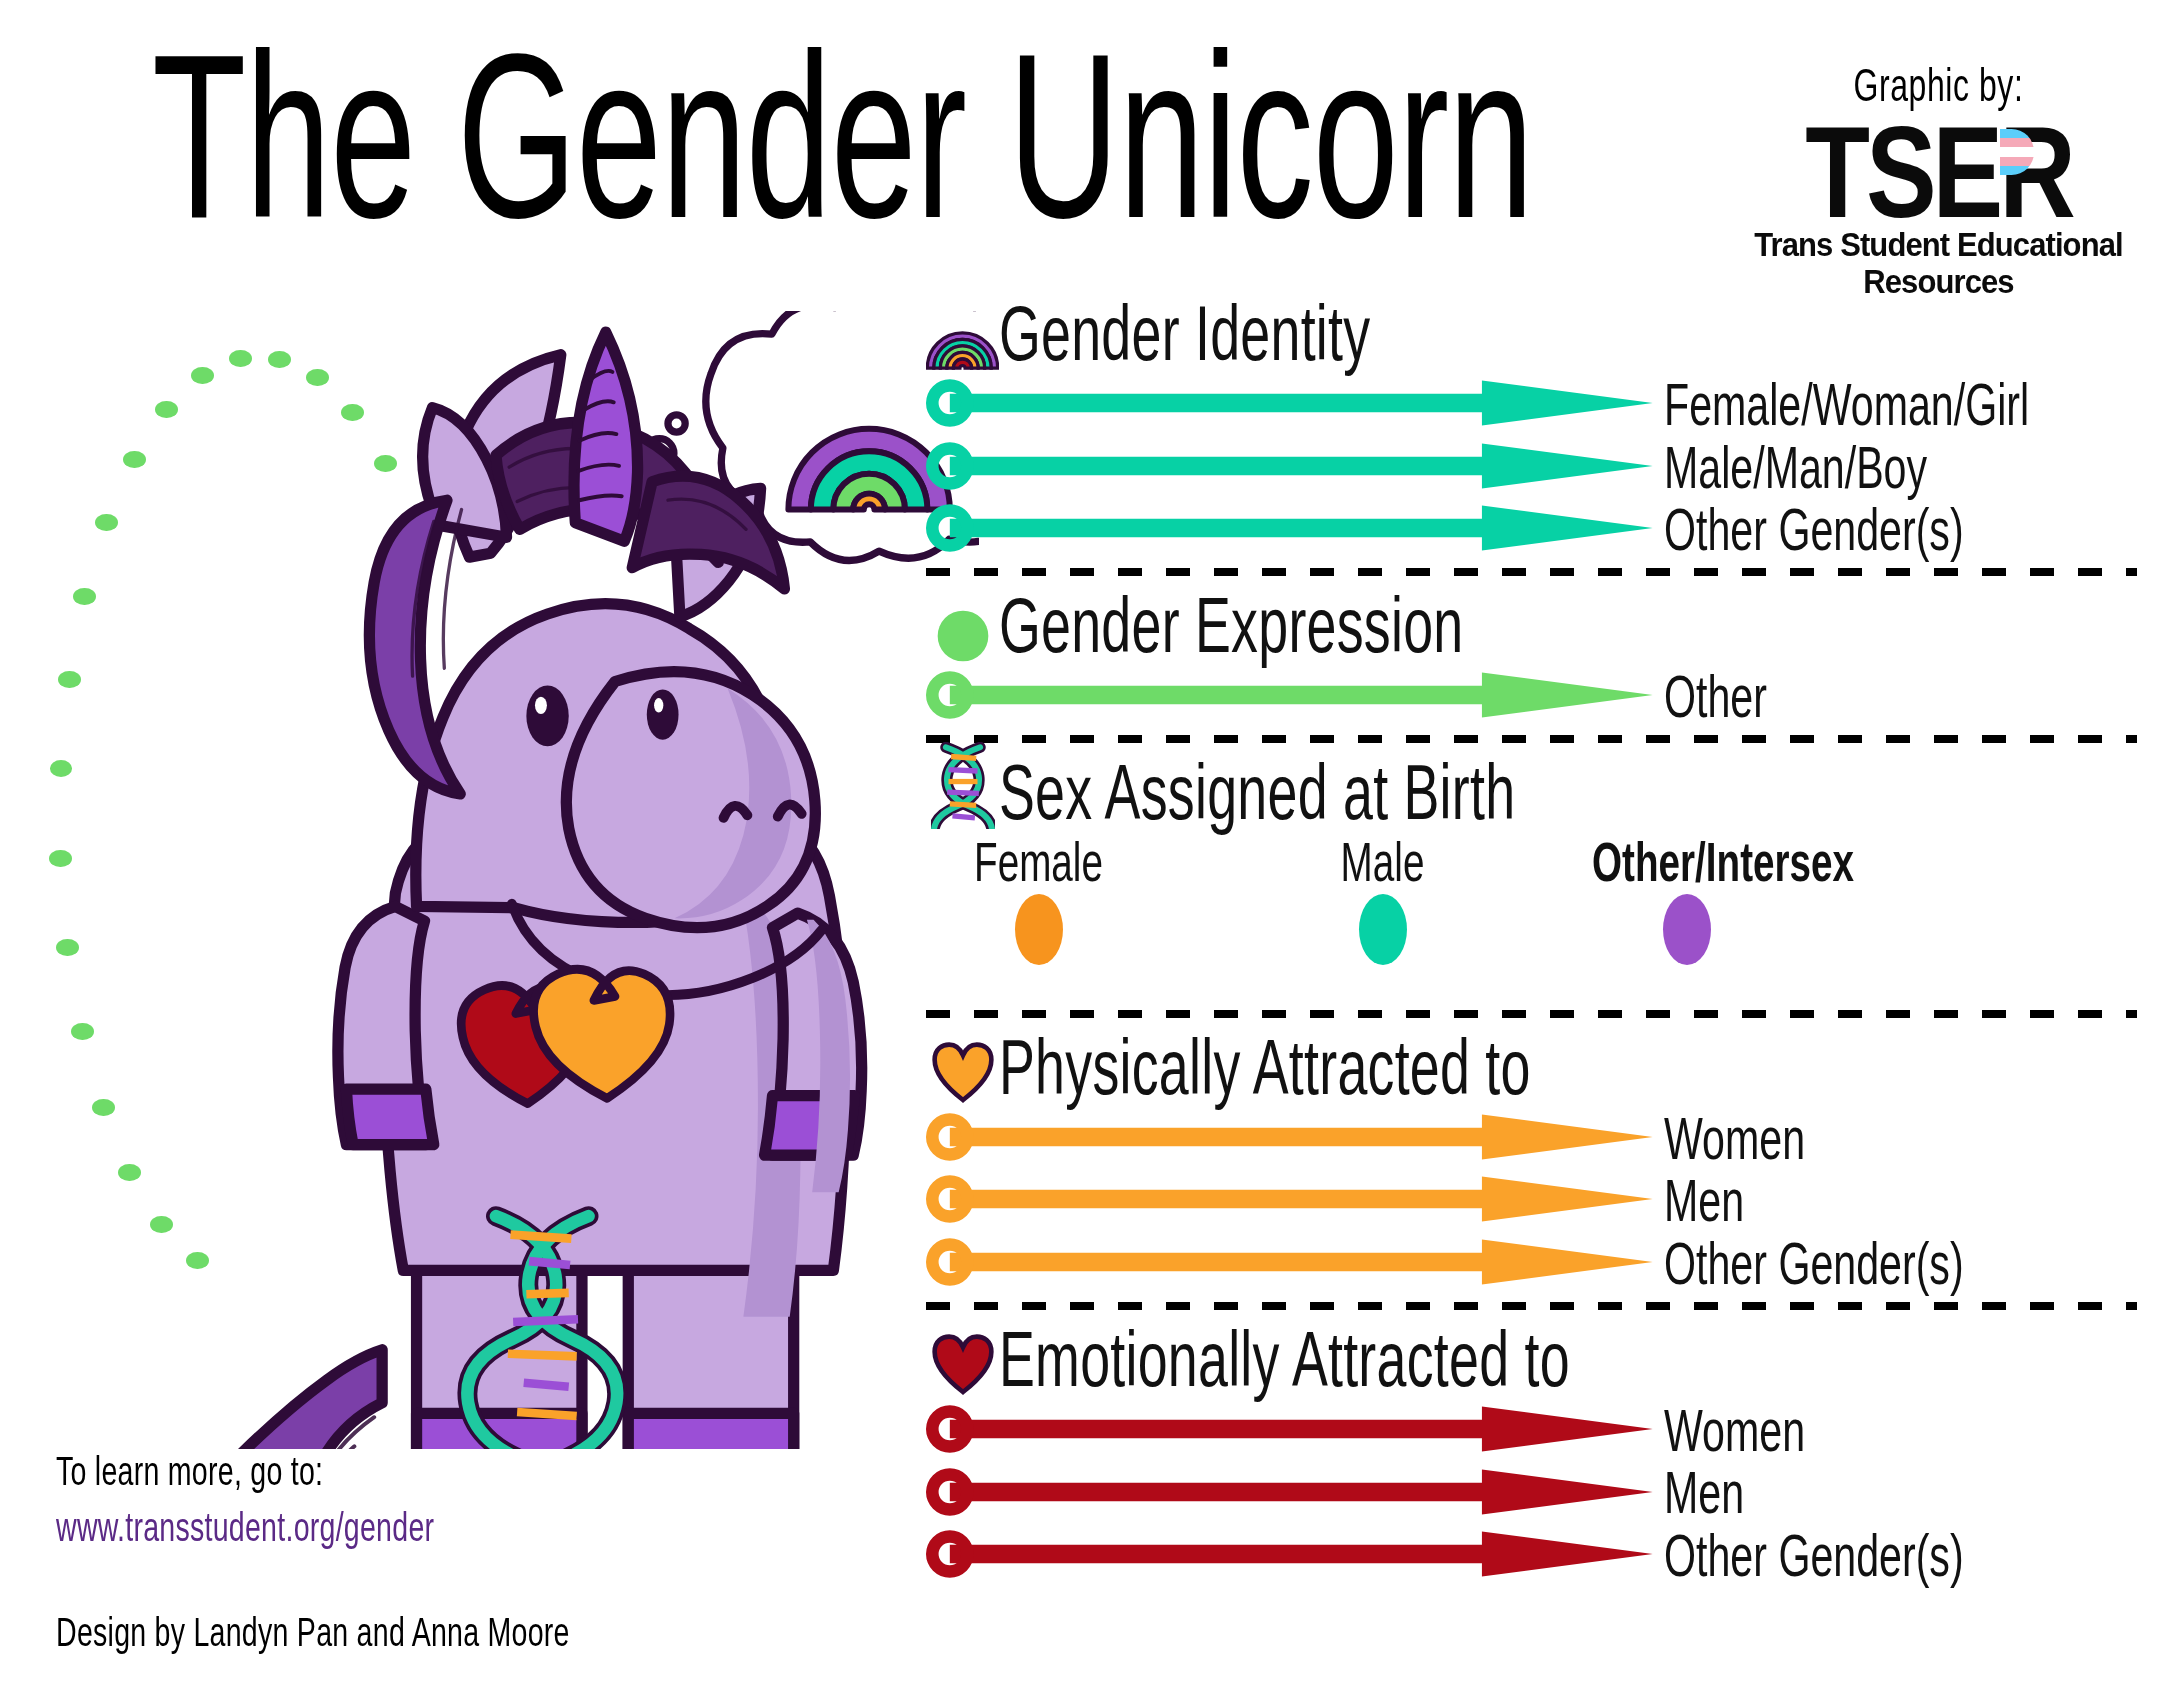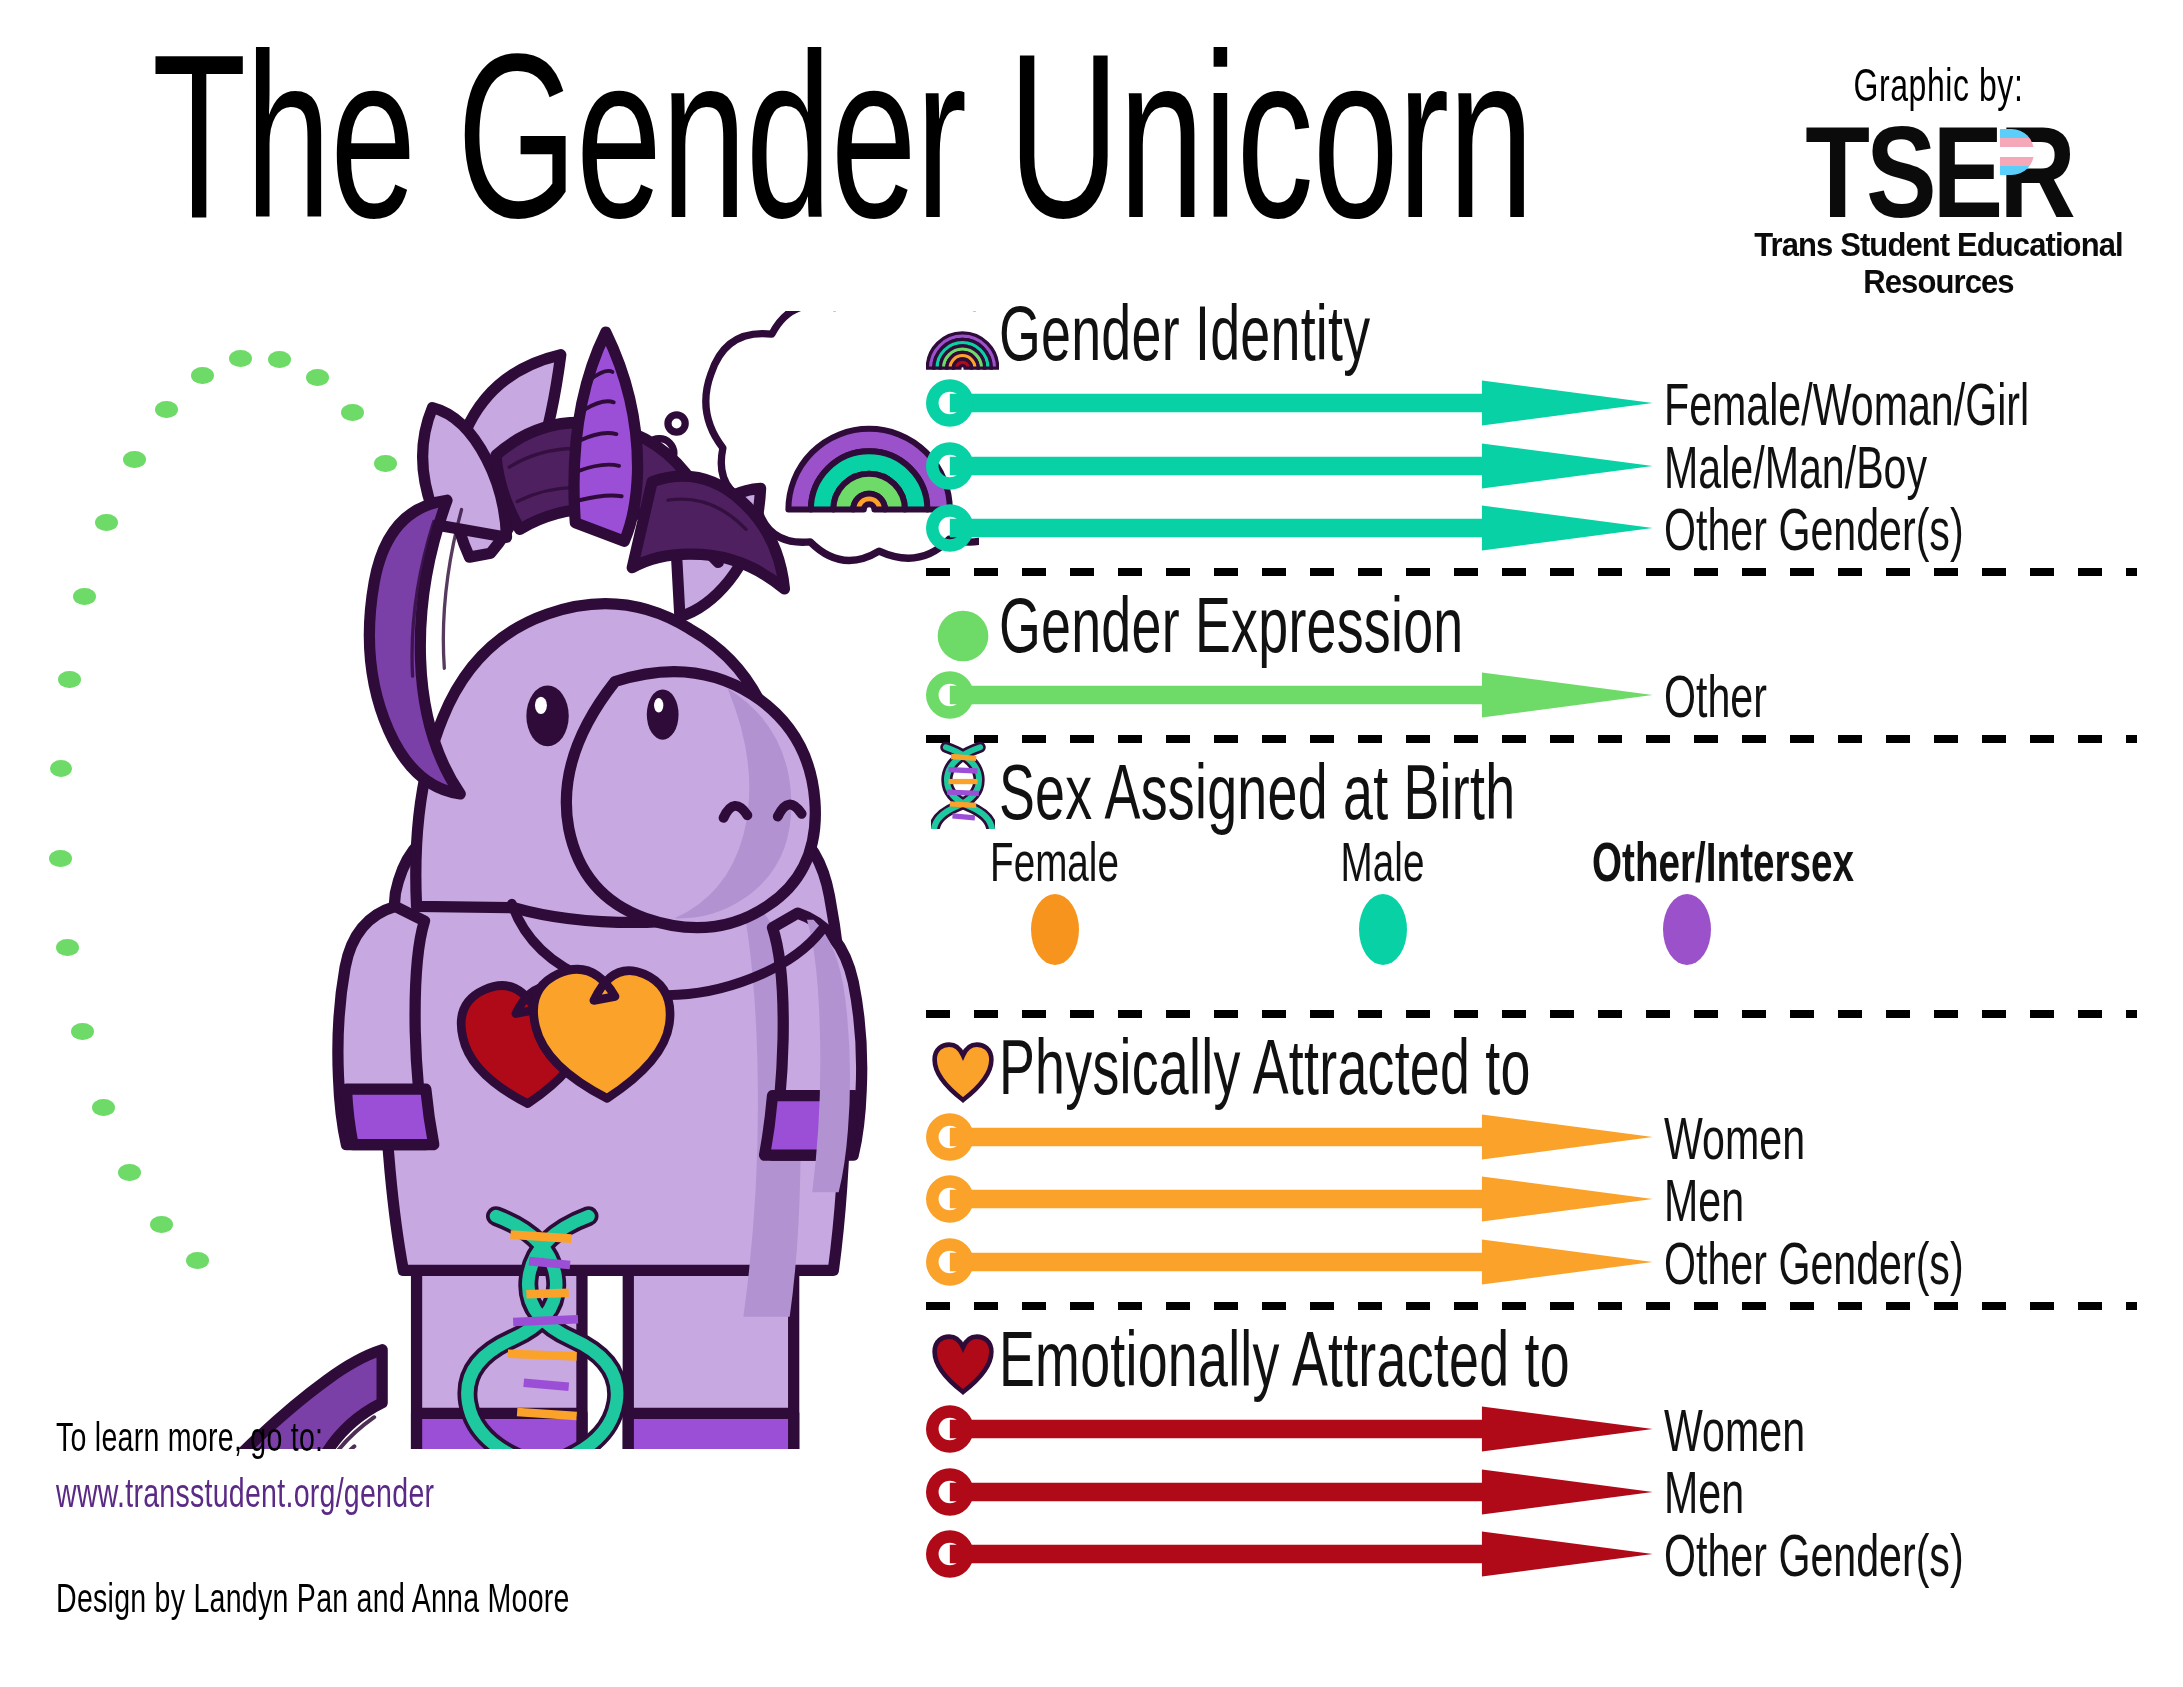--- a/index.html
+++ b/index.html
@@ -38,21 +38,21 @@
     margin-top:17px;transform:scaleY(1.05);
   }
 
   
   #dots{position:absolute;left:40px;top:357px;width:278px;height:926px;}
   .gdot{position:absolute;background:#6EDB68;border-radius:50%;
         width:22.5px;height:17px;}
 
   #unicorn{position:absolute;left:218px;top:311px;}
 
-  #footer{position:absolute;left:56px;top:1414px;}
+  #footer{position:absolute;left:56px;top:1448px;}
   .foot-line{
     font-family:"Liberation Sans Narrow","Liberation Sans",sans-serif;
     font-size:34px;color:#000;transform:scaleX(.84) scaleY(1.2);
     transform-origin:left top;white-space:nowrap;letter-spacing:0.3px;
   }
   #foot-url{color:#5B2A86;margin-top:17px;}
   #foot-design{margin-top:66px;}
 
   
   #panel{position:absolute;left:926px;top:291px;width:1237px;}
@@ -347,21 +347,21 @@
             <path d="M26 42 l44 2" stroke="#9B4FD6" fill="none" stroke-width="8" stroke-linecap="butt"></path>
             <path d="M26 60 l44 0" stroke="#FAA22A" fill="none" stroke-width="8" stroke-linecap="butt"></path>
             <path d="M24 76 l48 2" stroke="#9B4FD6" fill="none" stroke-width="8" stroke-linecap="butt"></path>
             <path d="M28 94 l40 2" stroke="#FAA22A" fill="none" stroke-width="8" stroke-linecap="butt"></path>
             <path d="M32 112 l34 3" stroke="#9B4FD6" fill="none" stroke-width="8" stroke-linecap="butt"></path>
           </svg>
         </div>
         <div class="sec-title">Sex Assigned at Birth</div>
       </div>
       <div class="sab">
-        <div class="sab-item" style="left: 16px; width: 225px;">
+        <div class="sab-item" style="left: 0px; width: 225px;">
           <div class="sab-label">Female</div>
           <div class="sab-dot" style="background: rgb(247, 148, 30);"></div>
         </div>
         <div class="sab-item" style="left: 344px; width: 225px;">
           <div class="sab-label">Male</div>
           <div class="sab-dot" style="background: rgb(7, 209, 165);"></div>
         </div>
         <div class="sab-item" style="left: 648px; width: 225px; font-weight: bold;">
           <div class="sab-label">Other/Intersex</div>
           <div class="sab-dot" style="background: rgb(155, 81, 201);"></div>

